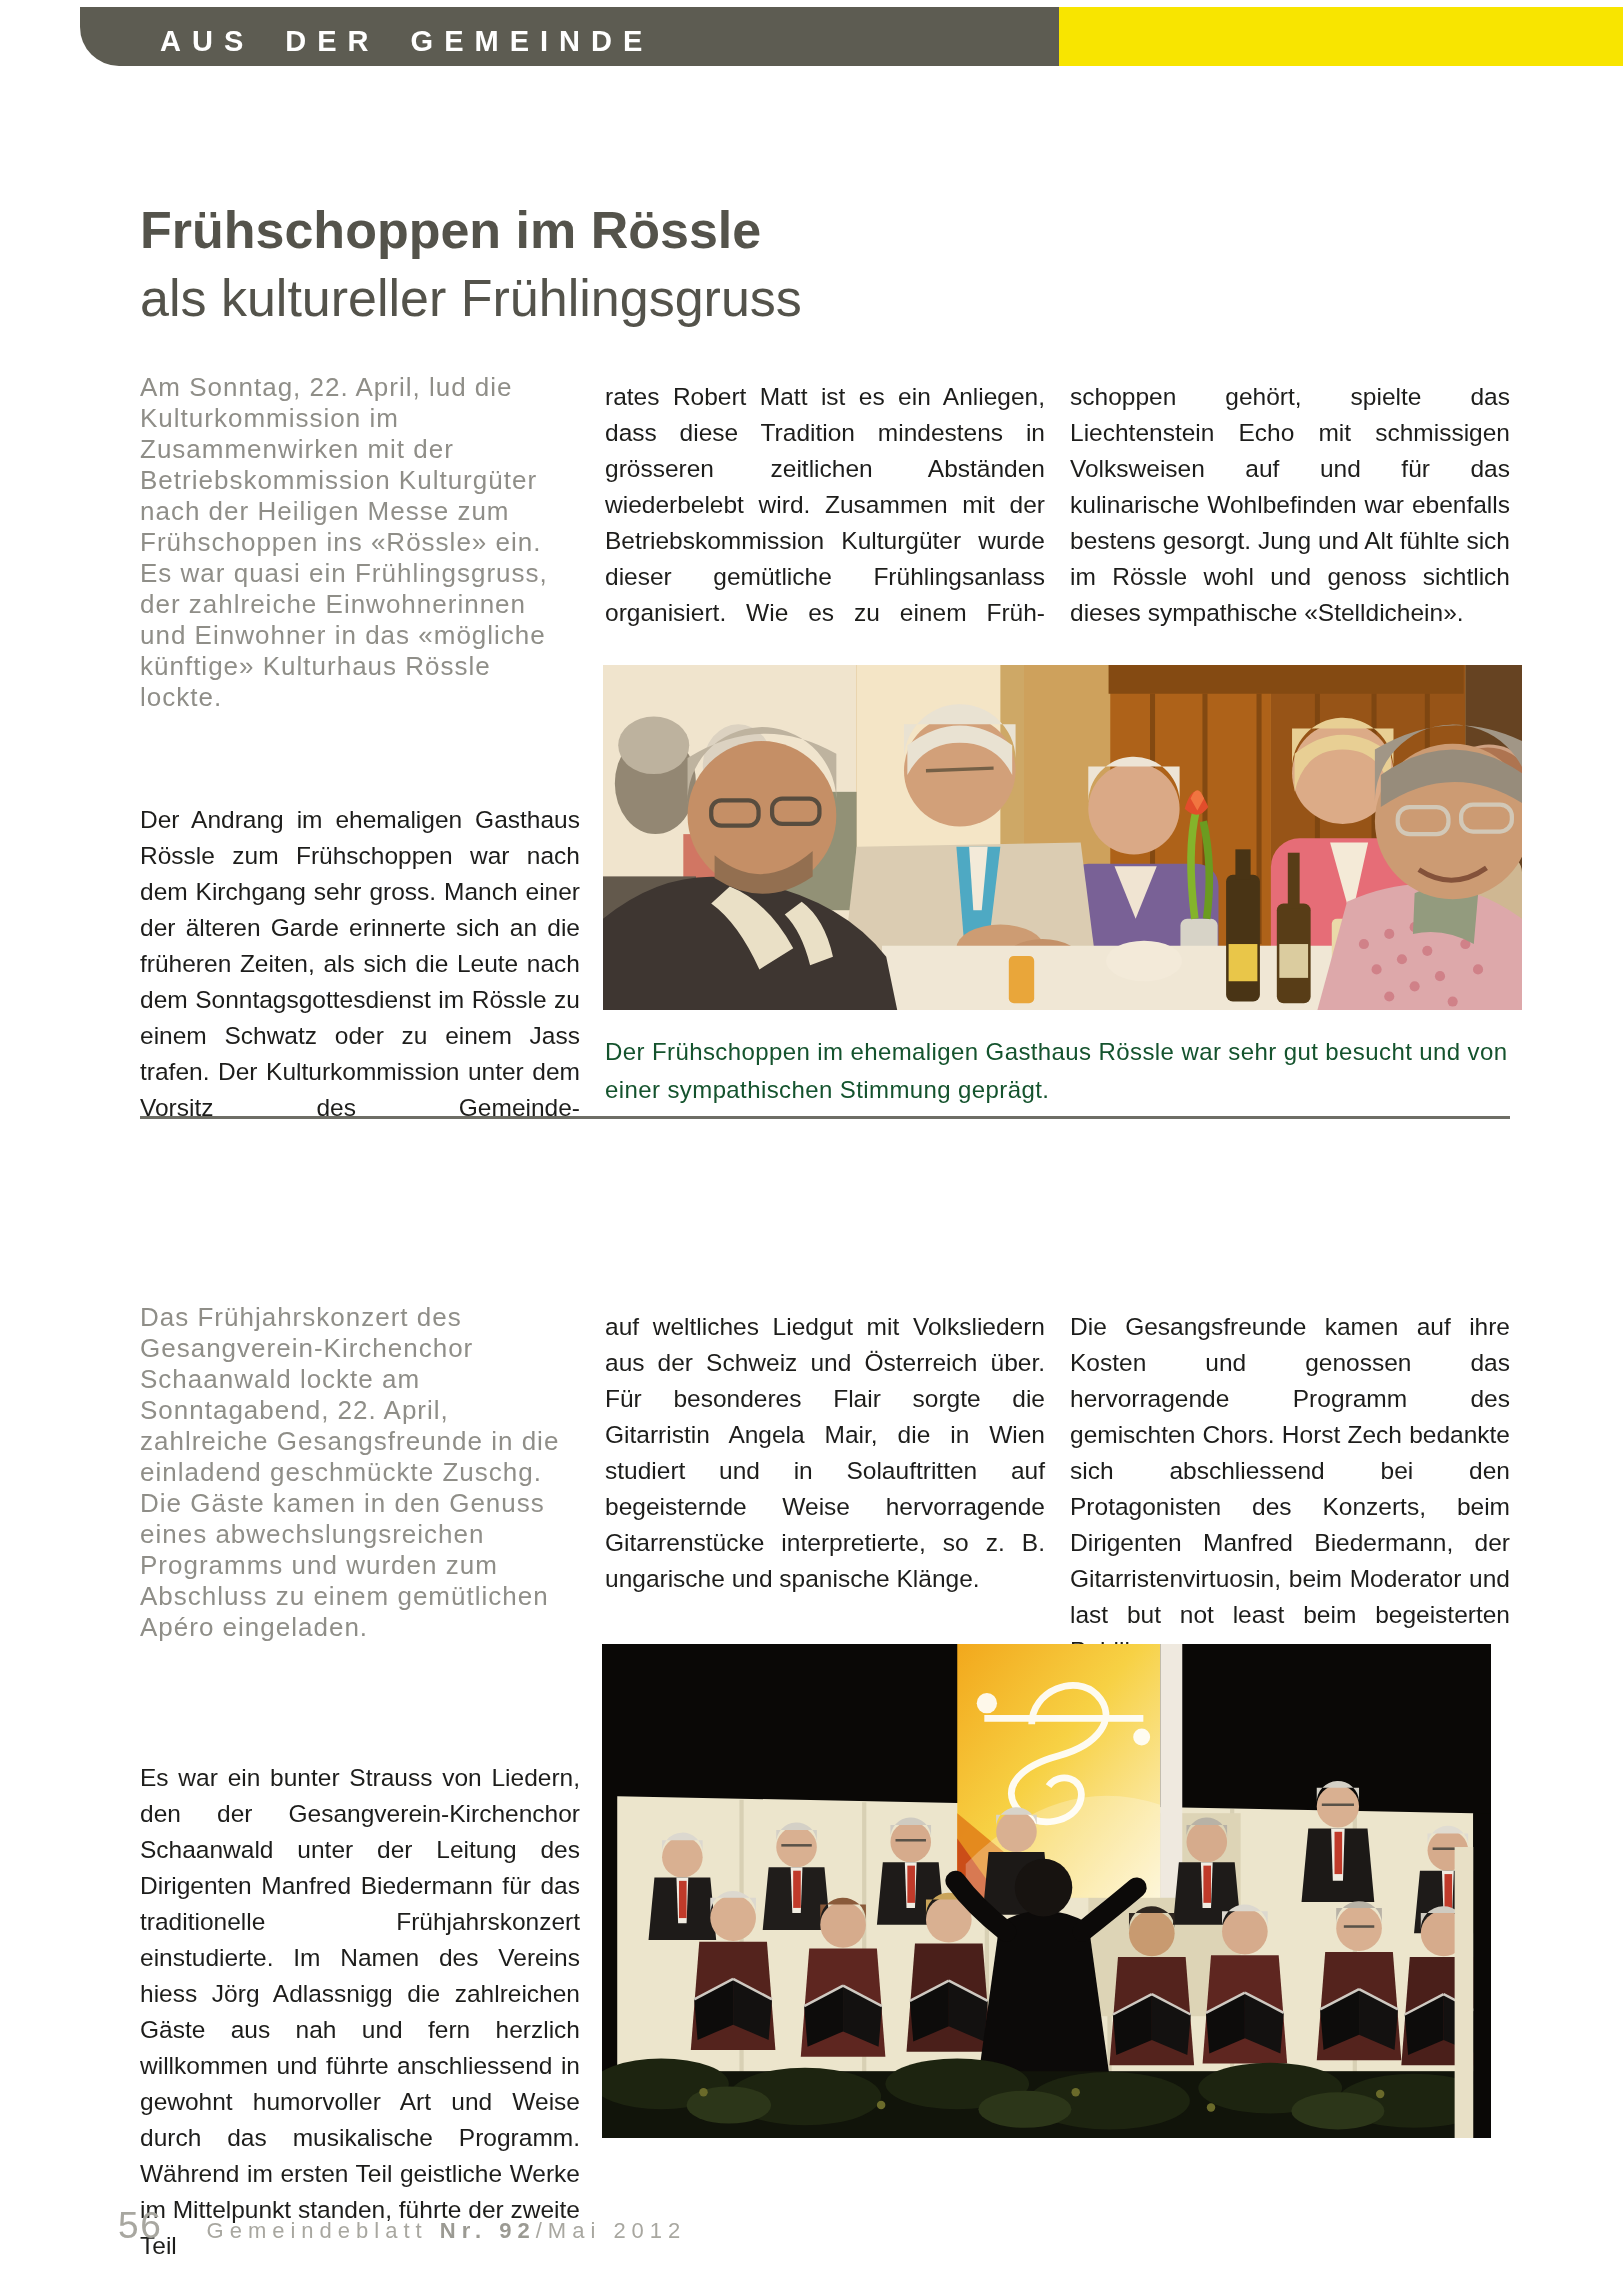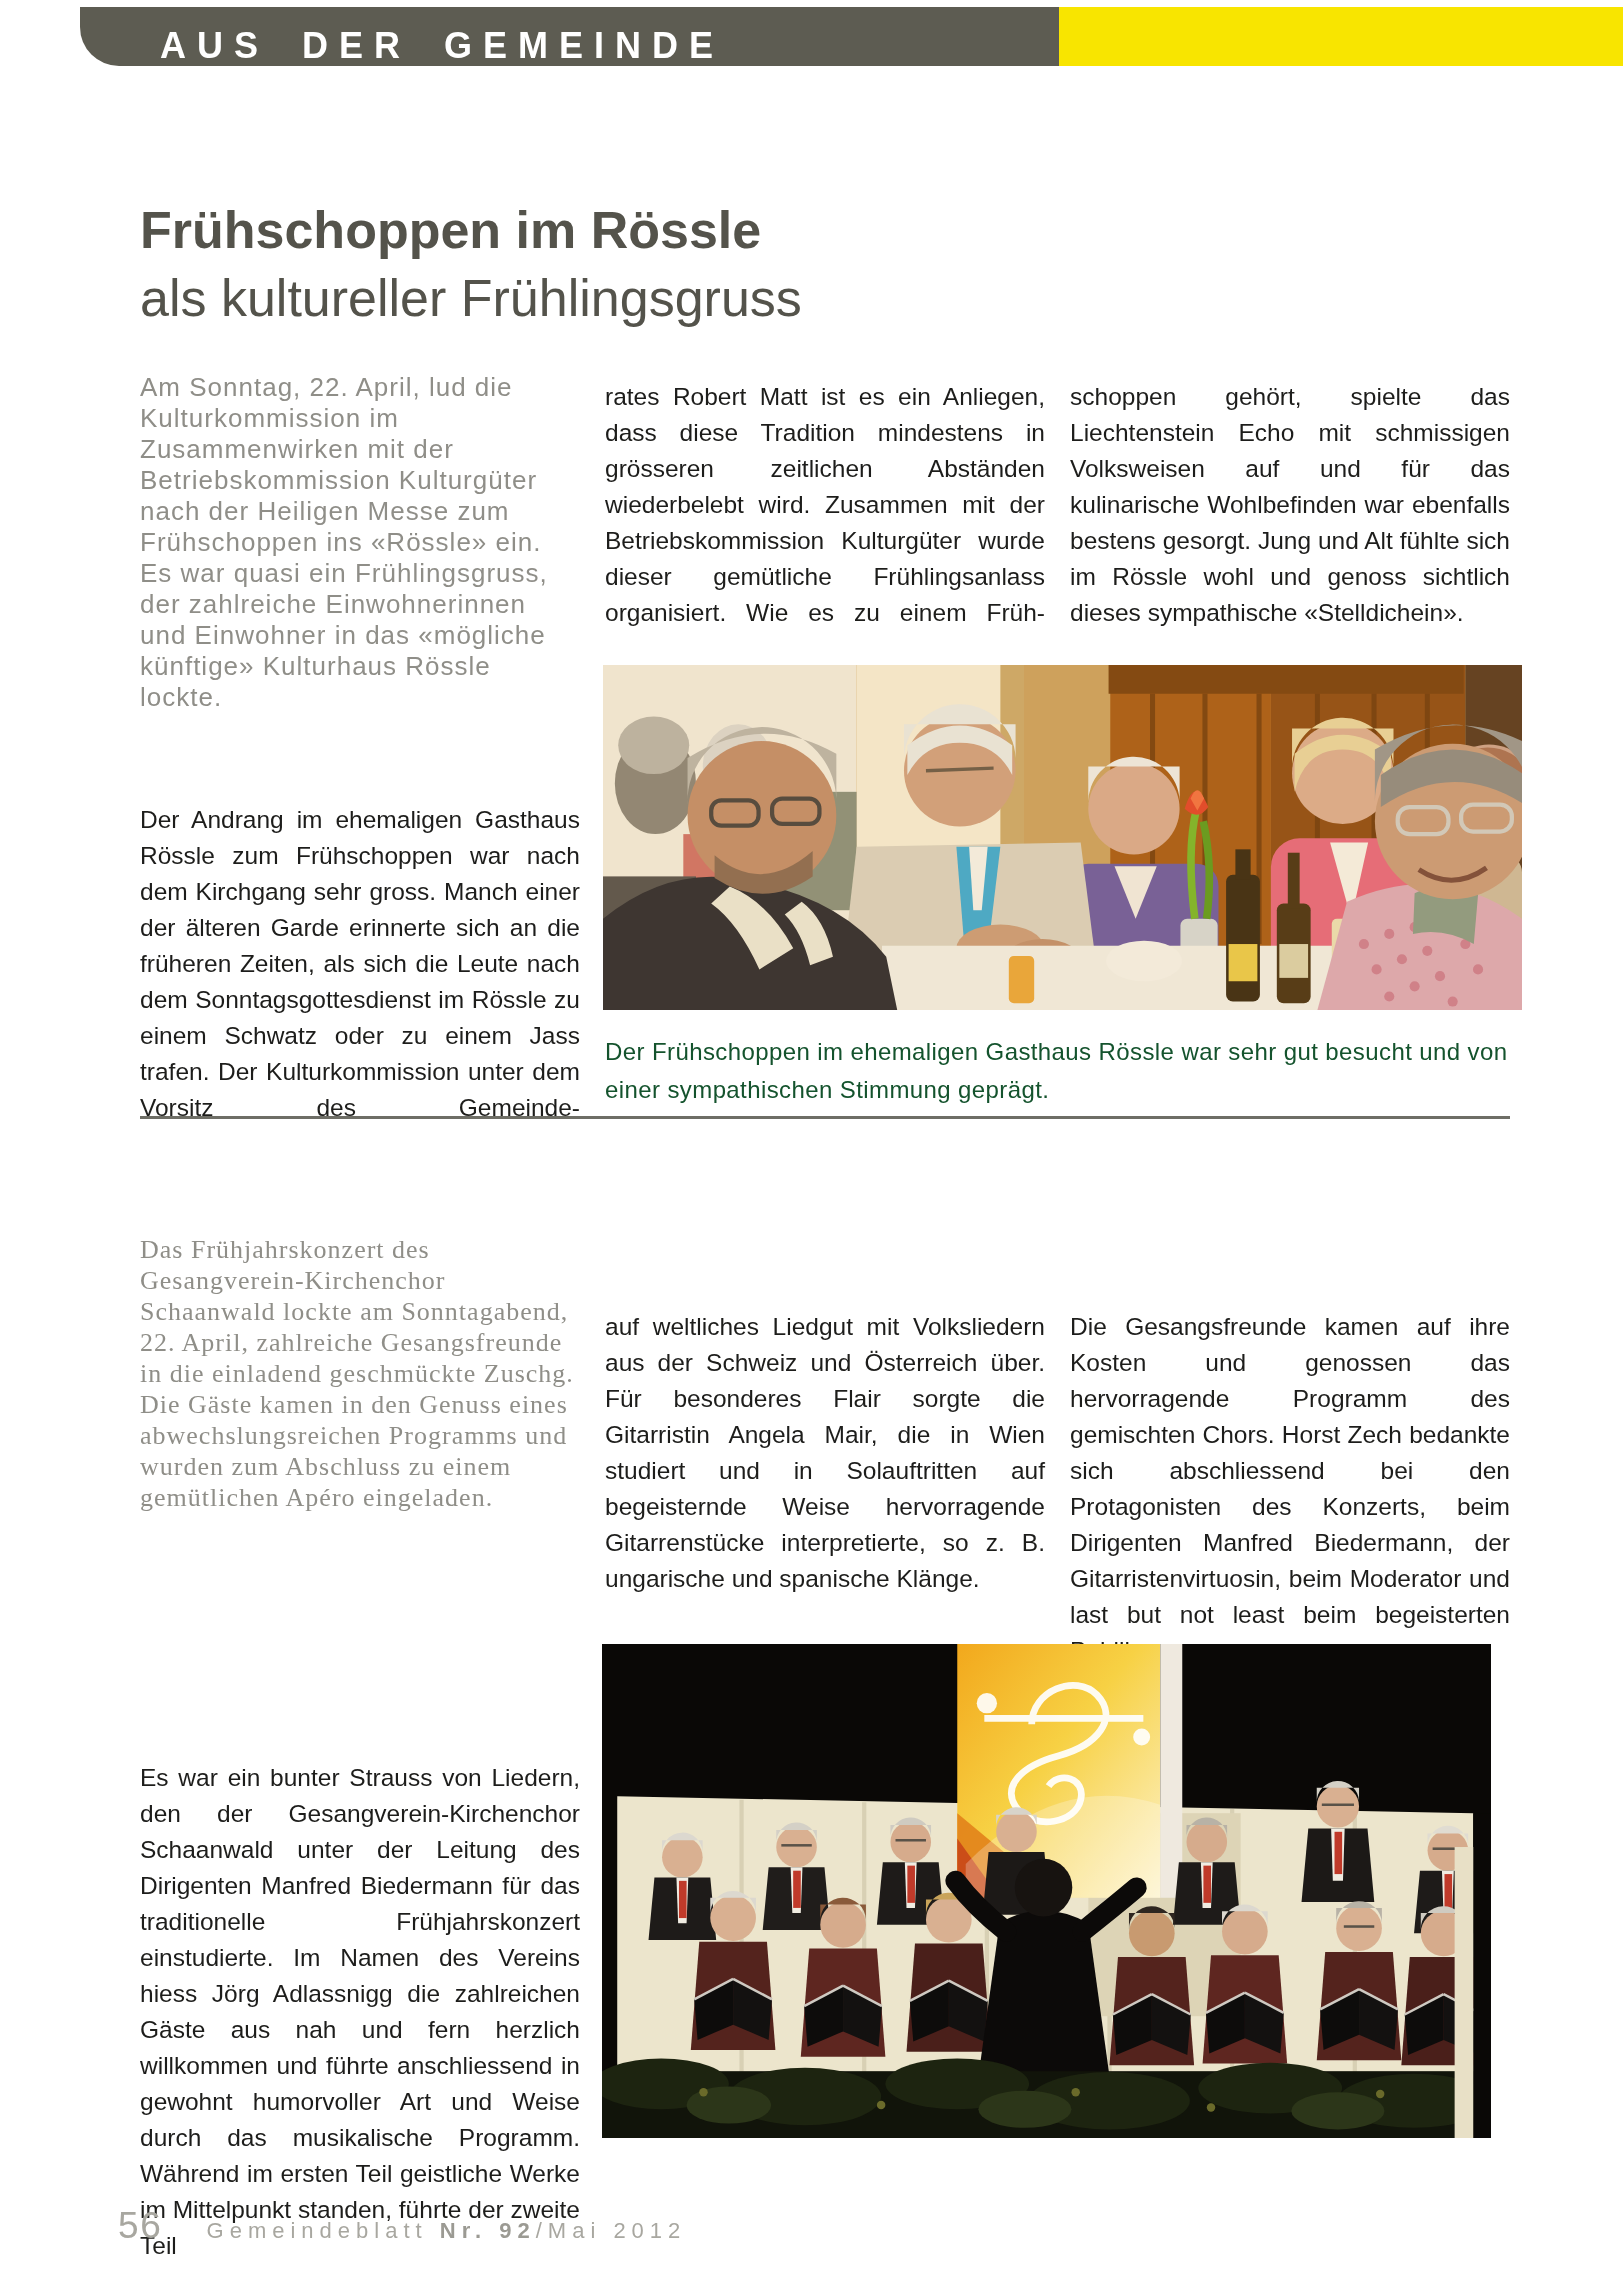--- a/index.html
+++ b/index.html
@@ -11,21 +11,21 @@
     overflow:hidden;
   }
   
   .header-bar{
     position:absolute;left:80px;top:6.8px;width:979px;height:59px;
     background:#5d5c52;
     border-bottom-left-radius:39px;
   }
   .header-label{
     position:absolute;left:80px;top:18.6px;
-    color:#ffffff;font-size:36px;font-weight:bold;
+    color:#ffffff;font-size:29px;font-weight:bold;
     letter-spacing:11px;word-spacing:12px;
     white-space:nowrap;
   }
   .yellow-accent{
     position:absolute;left:1059px;top:6.8px;width:564px;height:59px;
     background:#f8e500;
   }
   
   .headline{position:absolute;left:140px;color:#54534b;line-height:68px;white-space:nowrap;}
   .headline .hl-bold{font-weight:bold;}
@@ -183,21 +183,21 @@
     <rect x="1015" y="165" width="60" height="32" rx="14" fill="none" stroke="#cfcac2" stroke-width="5"></rect>
     <path d="M 965 242 Q 1005 268 1045 240" stroke="#7a4a3a" stroke-width="6" fill="none"></path>
 
     <rect x="0" y="0" width="1087" height="408" fill="#ffb43c" opacity="0.08"></rect>
   </svg>
 
   <div class="caption">Der Frühschoppen im ehemaligen Gasthaus Rössle war sehr gut besucht und von einer sympathischen Stimmung geprägt.</div>
   <div class="rule"></div>
 
 
-  <div class="col lead" style="left:140px;top:1234px;font-family:Liberation Serif, serif;">Das Frühjahrskonzert des Gesangverein-Kirchenchor Schaanwald lockte am Sonntagabend, 22. April, zahlreiche Gesangsfreunde in die einladend geschmückte Zuschg. Die Gäste kamen in den Genuss eines abwechslungsreichen Programms und wurden zum Abschluss zu einem gemütlichen Apéro eingeladen.</div>
+  <div class="col lead" style="left:140px;top:1302px;">Das Frühjahrskonzert des Gesangverein-Kirchenchor Schaanwald lockte am Sonntagabend, 22. April, zahlreiche Gesangsfreunde in die einladend geschmückte Zuschg. Die Gäste kamen in den Genuss eines abwechslungsreichen Programms und wurden zum Abschluss zu einem gemütlichen Apéro eingeladen.</div>
   <div class="col body-text cont" style="left:140px;top:1760px;">Es war ein bunter Strauss von Liedern, den der  Gesangverein-Kirchenchor Schaanwald unter der  Leitung  des Dirigenten Manfred Biedermann für das traditionelle Frühjahrskonzert einstudierte. Im Namen des Vereins hiess Jörg Adlassnigg die zahlreichen Gäste aus nah und fern herzlich willkommen und führte anschliessend in gewohnt humorvoller Art und Weise durch das musikalische Programm. Während im ersten Teil geistliche Werke im Mittelpunkt standen, führte der zweite Teil</div>
   <div class="col body-text" style="left:605px;top:1309px;">auf weltliches Liedgut mit Volksliedern aus der Schweiz und Österreich über. Für besonderes Flair sorgte die Gitarristin Angela Mair, die in Wien studiert und in Solauftritten auf begeisternde Weise hervorragende Gitarrenstücke interpretierte, so z. B. ungarische und spanische Klänge.</div>
   <div class="col body-text" style="left:1070px;top:1309px;">Die Gesangsfreunde kamen auf ihre Kosten und genossen das hervorragende Programm des gemischten Chors. Horst Zech bedankte sich abschliessend bei den Protagonisten des Konzerts, beim Dirigenten Manfred Biedermann, der Gitarristenvirtuosin, beim Moderator und last but not least beim begeisterten Publikum.</div>
 
   <svg class="photo" style="left:602px;top:1644px;" width="889" height="494" viewBox="0 0 1051 584" preserveAspectRatio="none" role="img">
     <rect x="0" y="0" width="1051" height="584" fill="#0a0806"></rect>
 
     <polygon points="18,180 1030,200 1030,584 18,584" fill="#ece5cc"></polygon>
     <g stroke="#d8d0b4" stroke-width="5">
       <line x1="165" y1="184" x2="165" y2="584"></line>

